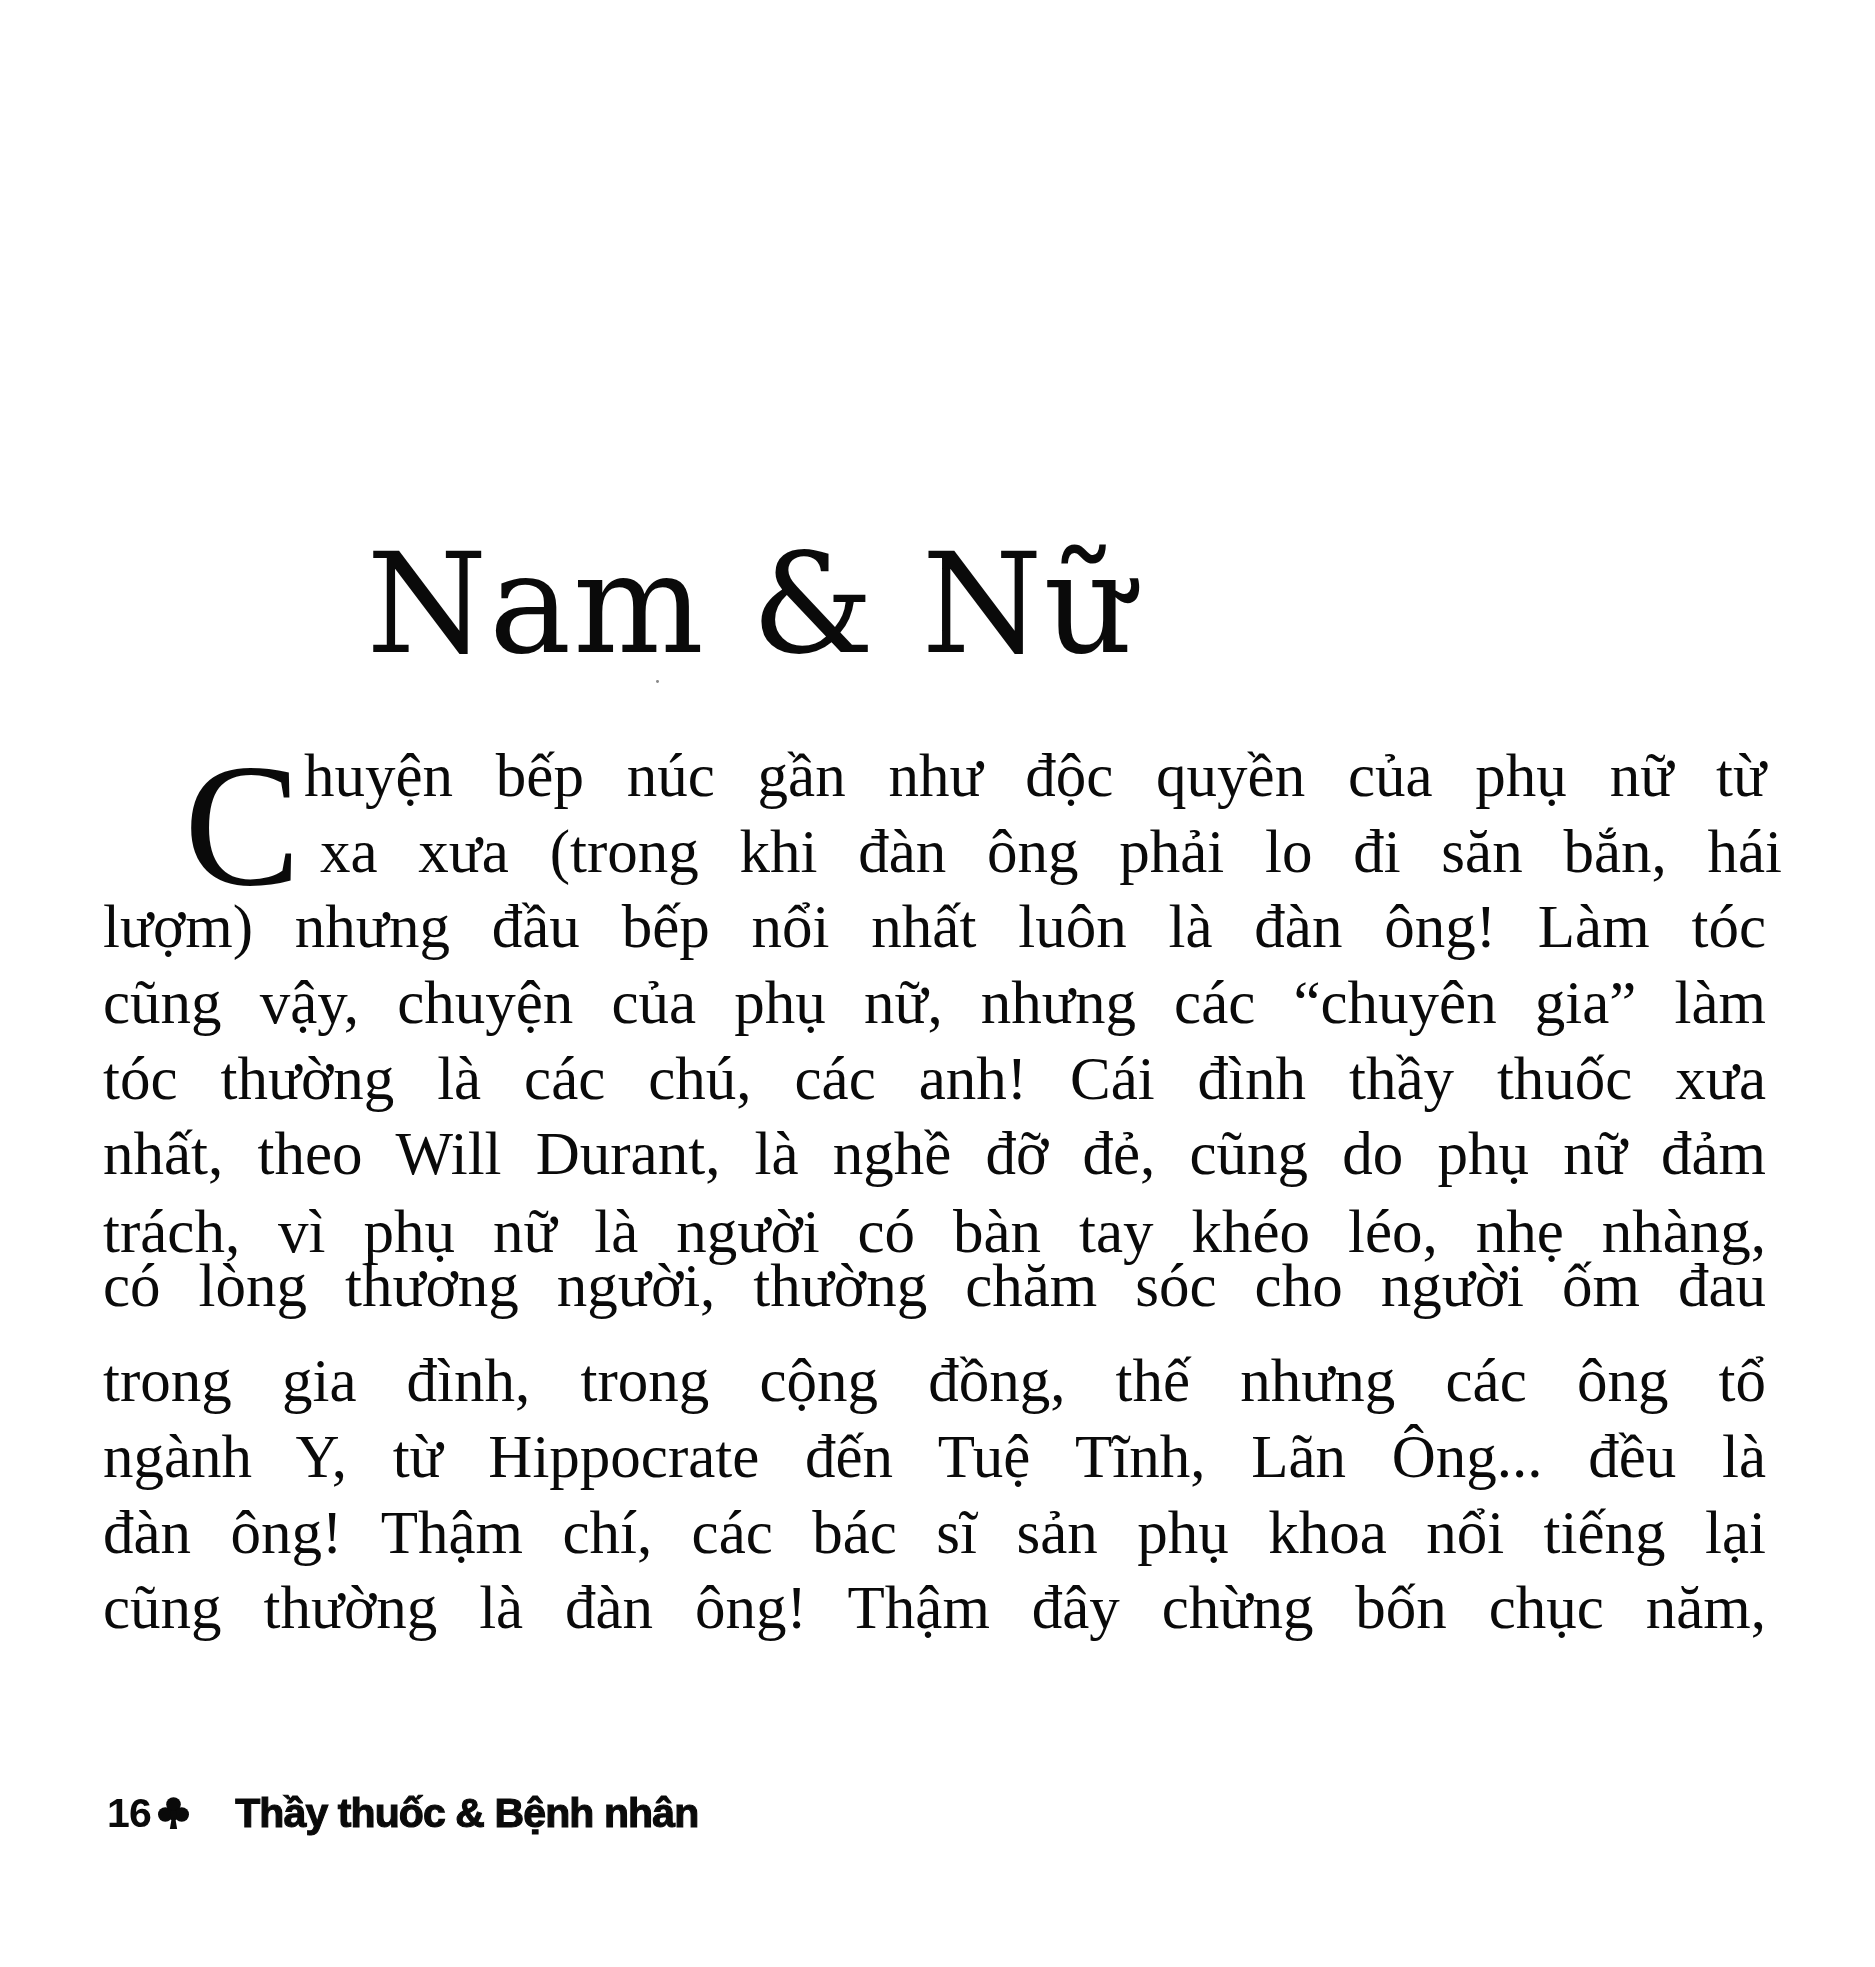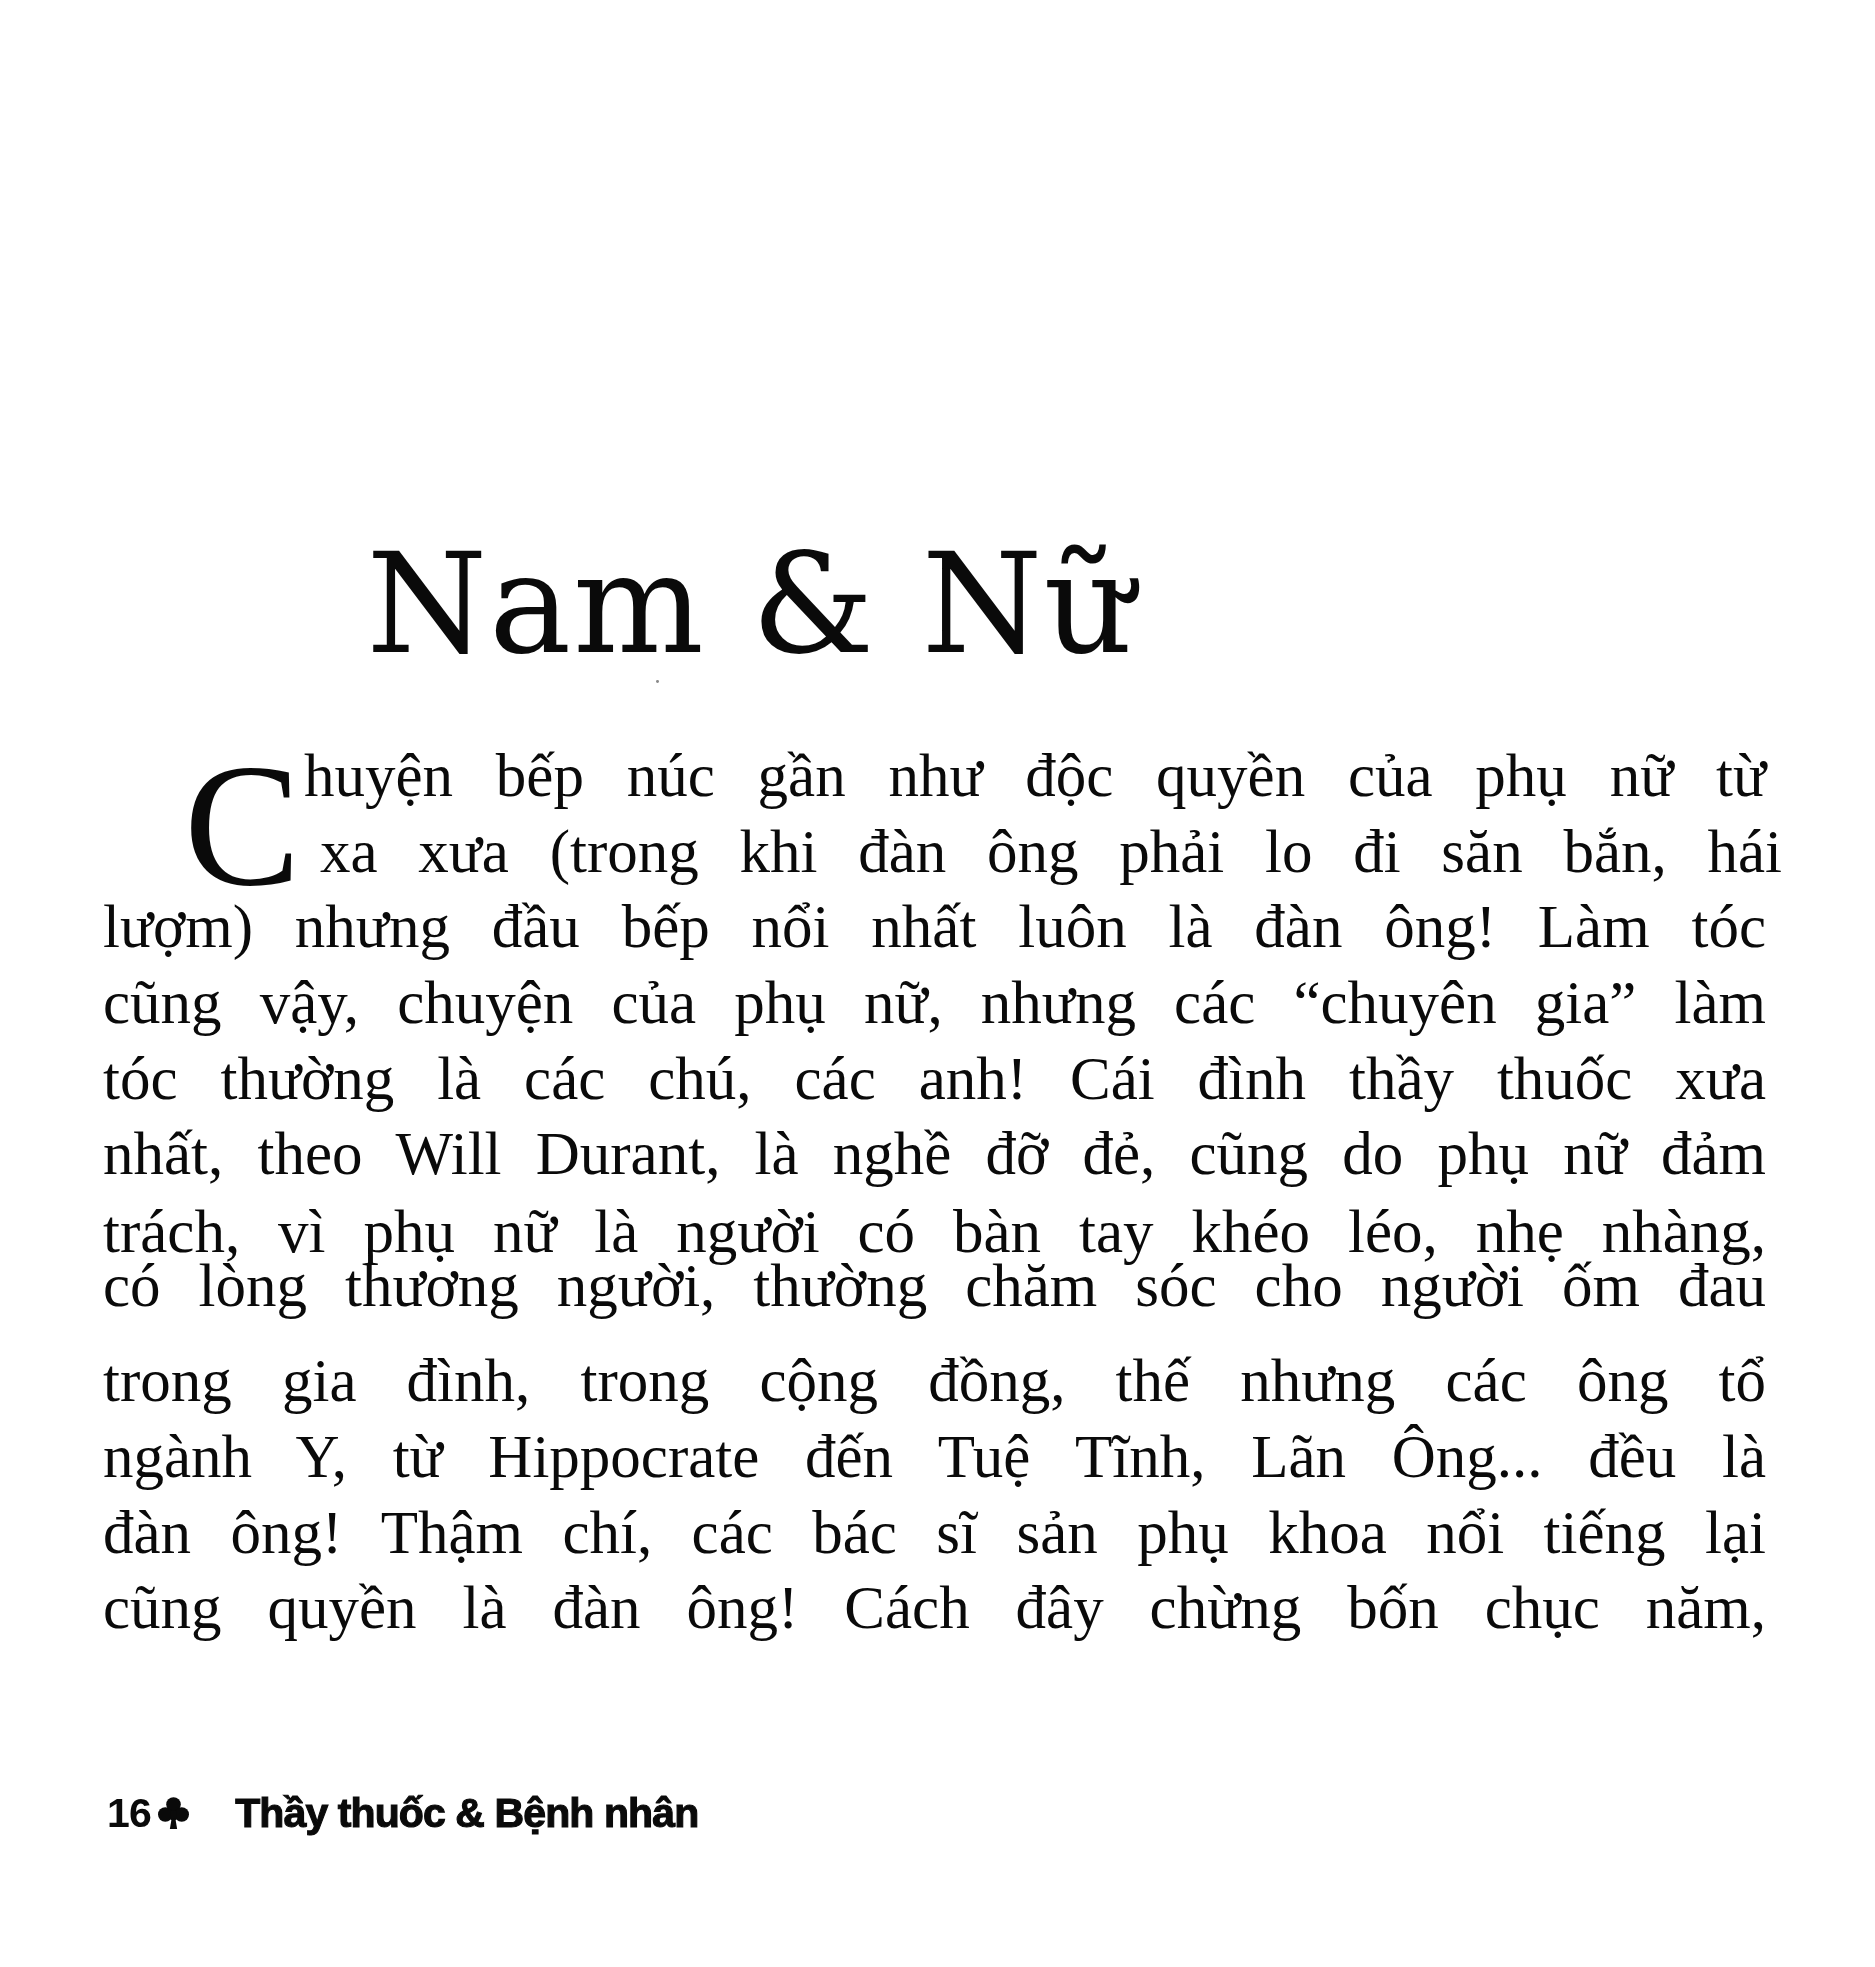--- a/index.html
+++ b/index.html
@@ -150,21 +150,21 @@
     <div class="line" style="top:605px;">
         <span class="t">trong gia đình, trong cộng đồng, thế nhưng các ông tổ</span>
       </div>
     <div class="line" style="top:681px;">
         <span class="t">ngành Y, từ Hippocrate đến Tuệ Tĩnh, Lãn Ông... đều là</span>
       </div>
     <div class="line" style="top:757px;">
         <span class="t">đàn ông! Thậm chí, các bác sĩ sản phụ khoa nổi tiếng lại</span>
       </div>
     <div class="line" style="top:832px;">
-        <span class="t">cũng quyền là đàn ông! Cách đây chừng bốn chục năm,</span>
+        <span class="t">cũng thường là đàn ông! Thậm đây chừng bốn chục năm,</span>
       </div>
   </div>
 
   <div class="footer">
     <span class="page-number">16</span>
     <span class="club-icon">
       <svg width="31" height="37" viewBox="0 0 34 40" xmlns="http://www.w3.org/2000/svg">
         <circle cx="17" cy="9" r="8" fill="#0a0a0a"></circle>
         <circle cx="8" cy="20" r="8" fill="#0a0a0a"></circle>
         <circle cx="26" cy="20" r="8" fill="#0a0a0a"></circle>

